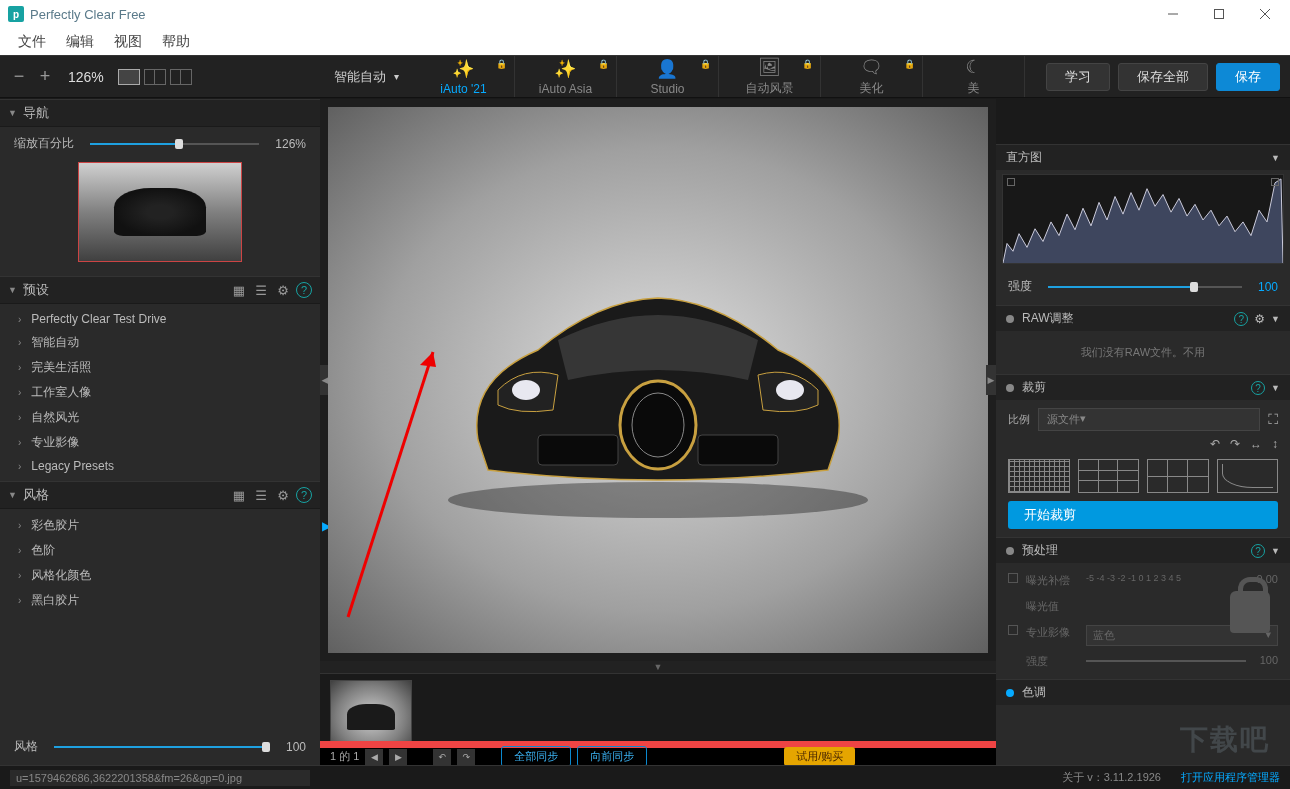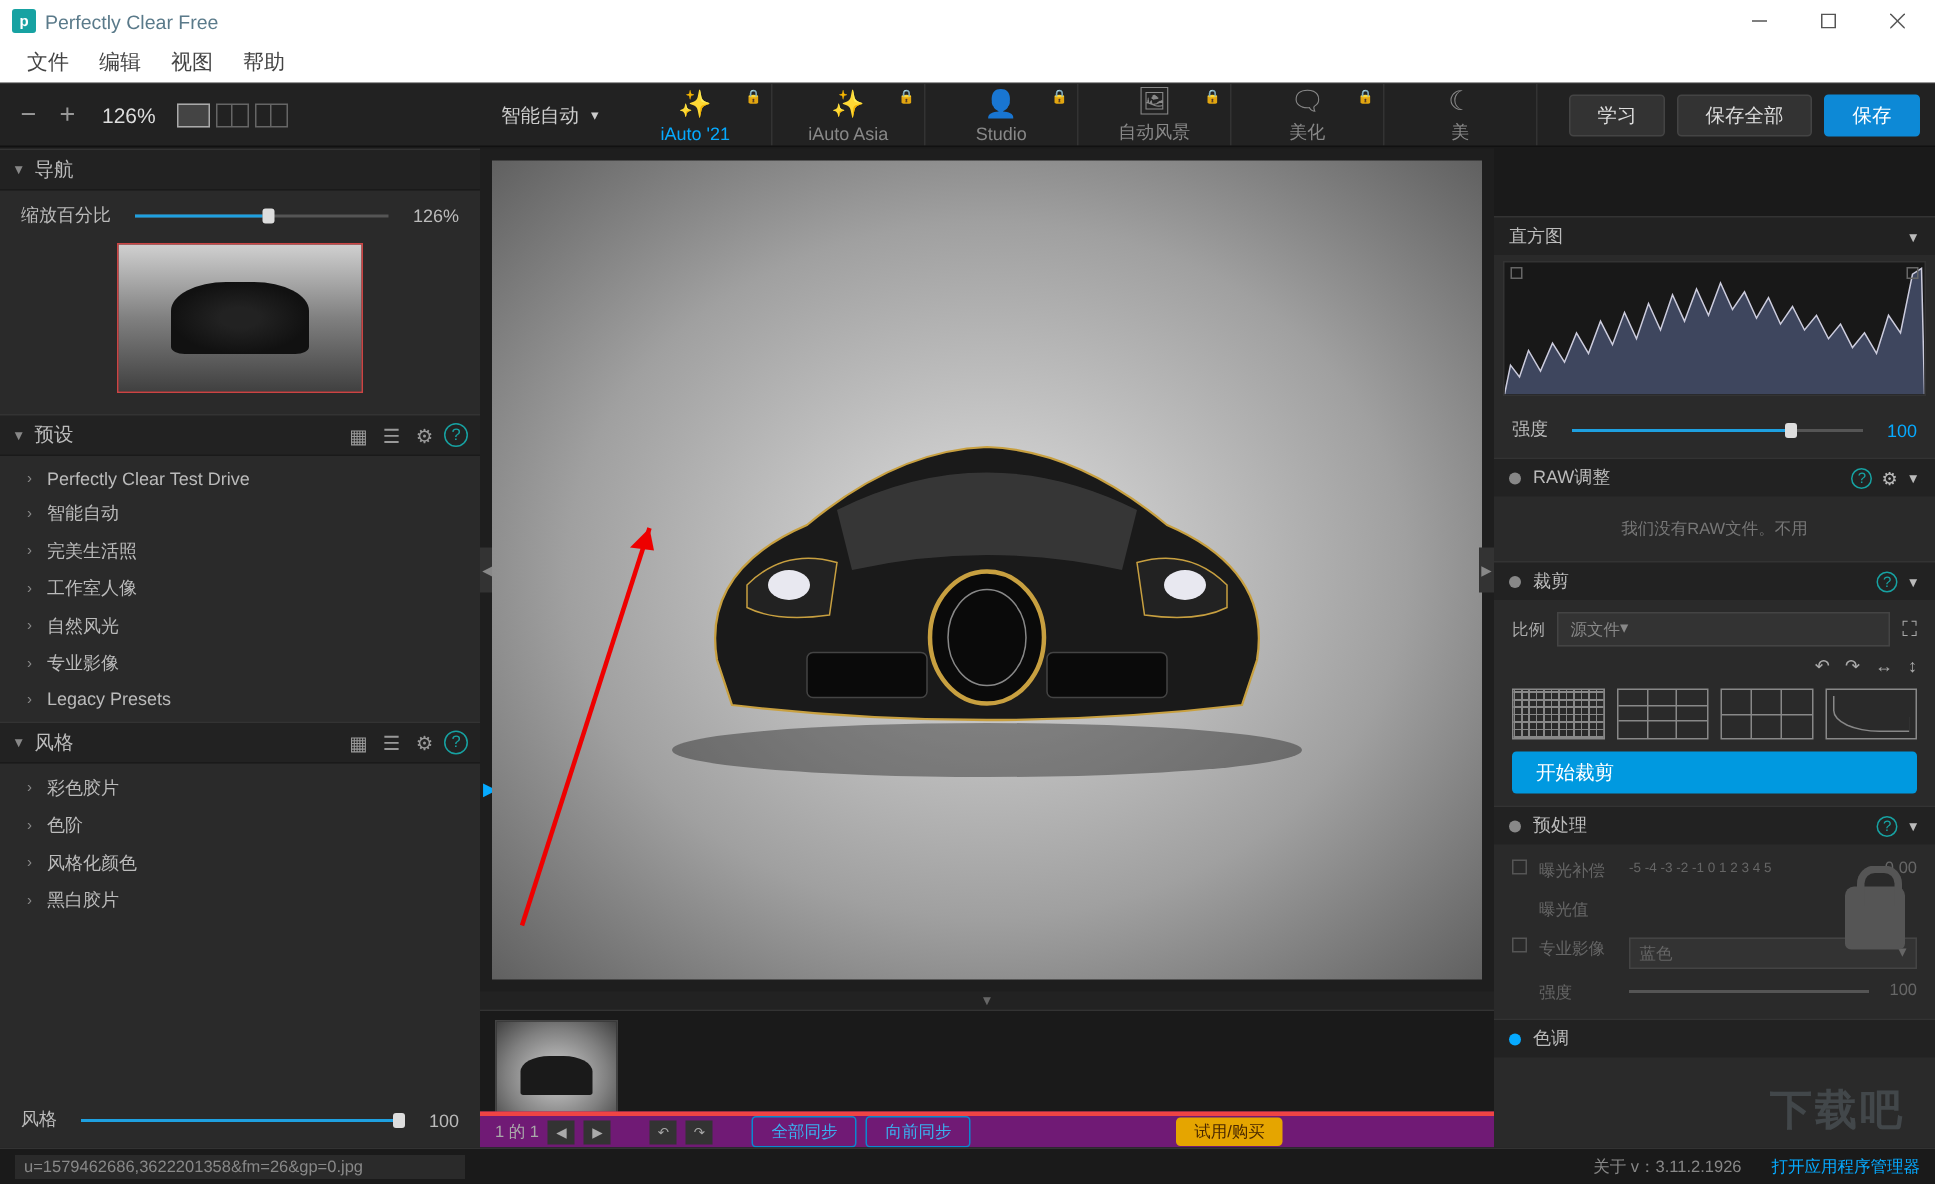--- a/index.html
+++ b/index.html
@@ -109,21 +109,21 @@
 .prebody { padding:6px 12px; color:#666; font-size:11px; position:relative;}
 .prow { display:flex; align-items:flex-start; padding:4px 0; }
 .prow .cb { width:10px; height:10px; border:1px solid #555; margin-right:8px;}
 .prow .lbl { width:60px;}
 .prow .scale { flex:1; height:18px; position:relative; font-size:9px; color:#666; display:flex; justify-content:space-between;}
 .prow .val { width:32px; text-align:right;}
 .lockbg { position:absolute; right:20px; top:28px; width:40px; height:42px; background:#555; border-radius:6px 6px 4px 4px;}
 .lockbg::before{content:"";position:absolute;top:-14px;left:8px;width:20px;height:22px;border:5px solid #555;border-bottom:none;border-radius:12px 12px 0 0;}
 
 
-.bottombar { position:absolute; left:320px; right:294px; bottom:24px; height:24px; background:#701a75; display:flex; align-items:center; padding:0 10px; font-size:11px; color:#aaa; gap:6px; border-top:3px solid #ef4444;}
+.bottombar { position:absolute; left:320px; right:294px; bottom:24px; height:24px; background:#000000; display:flex; align-items:center; padding:0 10px; font-size:11px; color:#aaa; gap:6px; border-top:7px solid #ef4444;}
 .bottombar .arrow-btn { width:18px; height:16px; background:#333; display:flex; align-items:center; justify-content:center; font-size:9px;}
 .bottombar .btn { padding:2px 12px; font-size:11px;}
 .bottombar .spacer{flex:1;}
 
 .statusbar { position:absolute; left:0; right:0; bottom:0; height:24px; background:#1a1a1a; display:flex; align-items:center; padding:0 10px; font-size:11px; color:#888; border-top:1px solid #333;}
 .statusbar .fn { flex:0 0 300px; background:#2a2a2a; padding:2px 6px; white-space:nowrap; overflow:hidden;}
 .statusbar .spacer{flex:1;}
 .statusbar .ver { margin-right:20px;}
 .statusbar .pm { color:#06aaff;}
 .watermark { position:absolute; right:20px; bottom:30px; color:rgba(140,160,170,.25); font-size:28px; font-weight:bold; letter-spacing:2px;}

